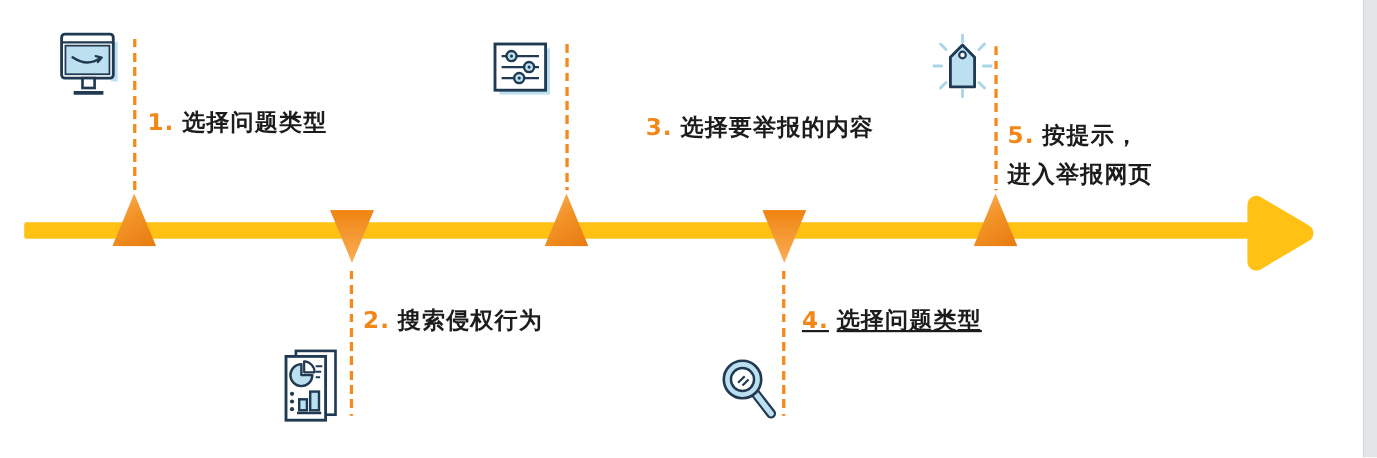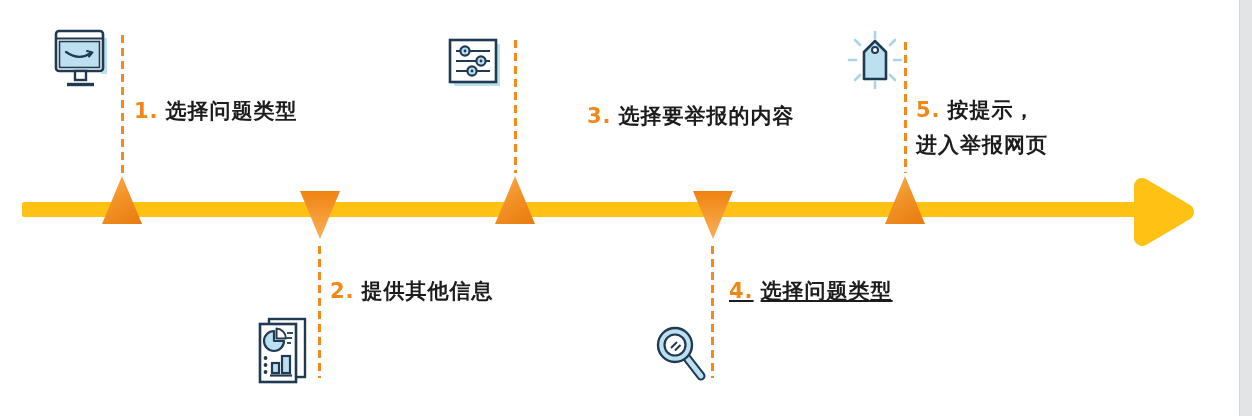--- a/index.html
+++ b/index.html
@@ -40,21 +40,21 @@
   
   .step-label{
     position:absolute;font-size:21px;line-height:27px;color:#1c1c1c;
     font-weight:600;white-space:nowrap;letter-spacing:1px;
   }
   .step-num{color:#F28718;font-weight:700;margin-right:7px;}
   .label-1{left:134px;top:98px;}
   .label-2{left:330px;top:278px;}
   .label-3{left:547px;top:103px;margin-left:40px;}
   .label-4{left:729px;top:278px;text-decoration:underline;}
-  .label-5{left:916px;top:93px;line-height:35px;}
+  .label-5{left:916px;top:106px;line-height:35px;}
   
   .icon{position:absolute;}
   .icon-1{left:52px;top:28px;}
   .icon-2{left:256px;top:316px;}
   .icon-3{left:447px;top:37px;}
   .icon-4{left:650px;top:320px;}
   .icon-5{left:846px;top:30px;}
   
   .edge-strip{
     position:absolute;right:0;top:0;width:12px;height:416px;
@@ -145,21 +145,21 @@
       <line x1="49" y1="50" x2="44" y2="45"></line>
     </g>
     <polygon points="18,22 29,11 40,22 40,49 18,49" fill="#BCE0EF" stroke="#1F3A52" stroke-width="2.6" stroke-linejoin="round"></polygon>
     <circle cx="29" cy="20" r="3" fill="#ffffff" stroke="#1F3A52" stroke-width="2"></circle>
   </svg>
 
   <div class="step-label label-1">
     <span class="step-num">1.</span><span>选择问题类型</span>
   </div>
   <div class="step-label label-2">
-    <span class="step-num">2.</span><span>提供其他信息</span>
+    <span class="step-num">2.</span><span>搜索侵权行为</span>
   </div>
   <div class="step-label label-3">
     <span class="step-num">3.</span><span>选择要举报的内容</span>
   </div>
   <div class="step-label label-4">
     <span class="step-num">4.</span><span>选择问题类型</span>
   </div>
   <div class="step-label label-5">
     <div><span class="step-num">5.</span><span>按提示，</span></div>
     <div>进入举报网页</div>

